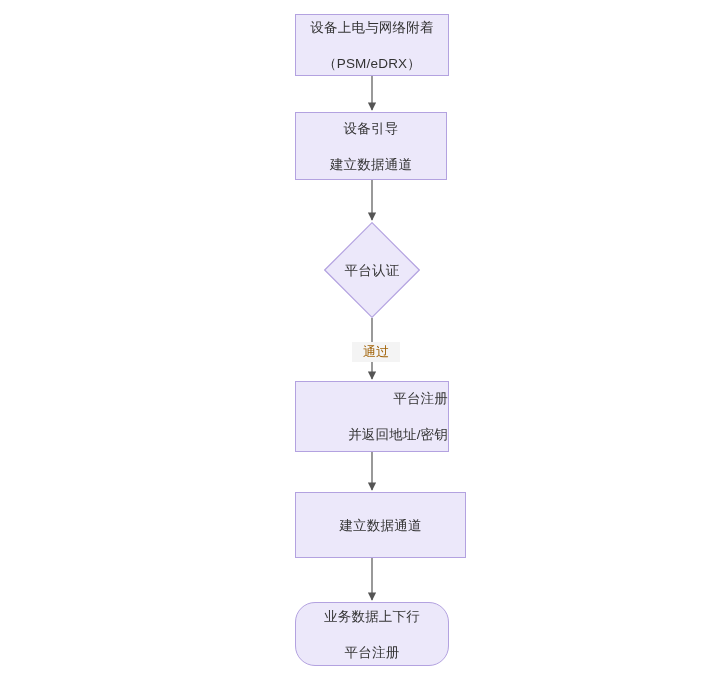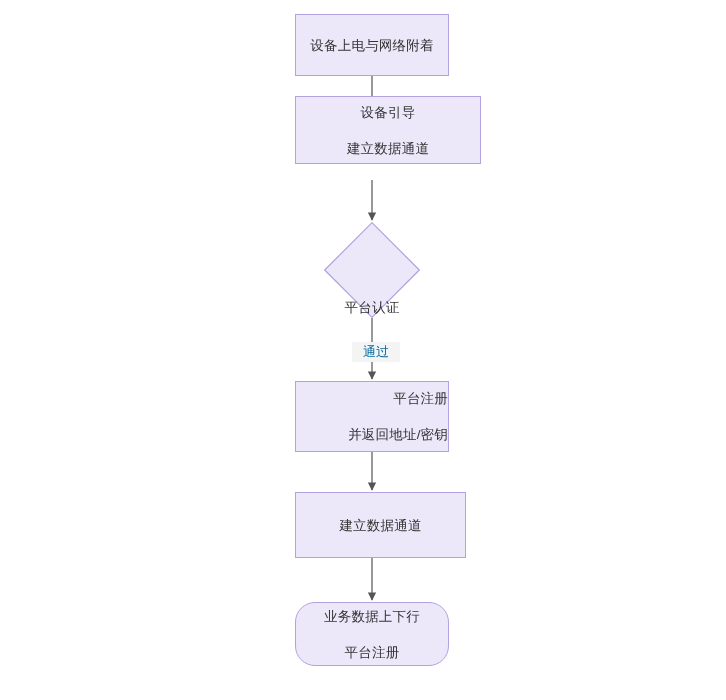--- a/index.html
+++ b/index.html
@@ -55,21 +55,21 @@
   .node .line2 {
     display: block;
   }
 
   
   .decision {
     position: absolute;
     z-index: 2;
     box-sizing: border-box;
     display: flex;
-    align-items: flex-end;
+    align-items: center;
     justify-content: center;
   }
   .decision .diamond-shape {
     position: absolute;
     left: 0;
     top: 0;
     width: 100%;
     height: 100%;
   }
   .decision .decision-label {
@@ -81,21 +81,21 @@
     text-align: center;
     letter-spacing: 0.2px;
     white-space: nowrap;
   }
 
   
   .edge-label {
     position: absolute;
     z-index: 3;
     background: #f4f4f4;
-    color: #0369a1;
+    color: #a16207;
     font-size: 13px;
     line-height: 18px;
     padding: 1px 4px;
     white-space: nowrap;
     text-align: center;
   }
 </style>
 </head>
 <body>
 
@@ -114,23 +114,24 @@
 
     <line x1="372" y1="318" x2="372" y2="379" stroke="#555555" stroke-width="1.2" marker-end="url(#arrowhead)"></line>
 
     <line x1="372" y1="452" x2="372" y2="490" stroke="#555555" stroke-width="1.2" marker-end="url(#arrowhead)"></line>
 
     <line x1="372" y1="558" x2="372" y2="600" stroke="#555555" stroke-width="1.2" marker-end="url(#arrowhead)"></line>
   </svg>
 
   <div class="node" style="left:295px; top:14px; width:154px; height:62px;">
     <span class="line1">设备上电与网络附着</span>
+    <span class="line2">（PSM/eDRX）</span>
   </div>
 
-  <div class="node" style="left:295px; top:96px; width:186px; height:68px;align-items:center;">
+  <div class="node" style="left:295px; top:112px; width:152px; height:68px;align-items:center;">
     <span class="line1">设备引导</span>
     <span class="line2">建立数据通道</span>
   </div>
 
   <div class="decision" style="left:324px; top:222px; width:96px; height:96px;">
     <svg class="diamond-shape" viewBox="0 0 96 96" preserveAspectRatio="none" xmlns="http://www.w3.org/2000/svg">
       <polygon points="48,0.7 95.3,48 48,95.3 0.7,48" fill="#ece8fa" stroke="#b3a2e0" stroke-width="1.2"></polygon>
     </svg>
     <span class="decision-label">平台认证</span>
   </div>

